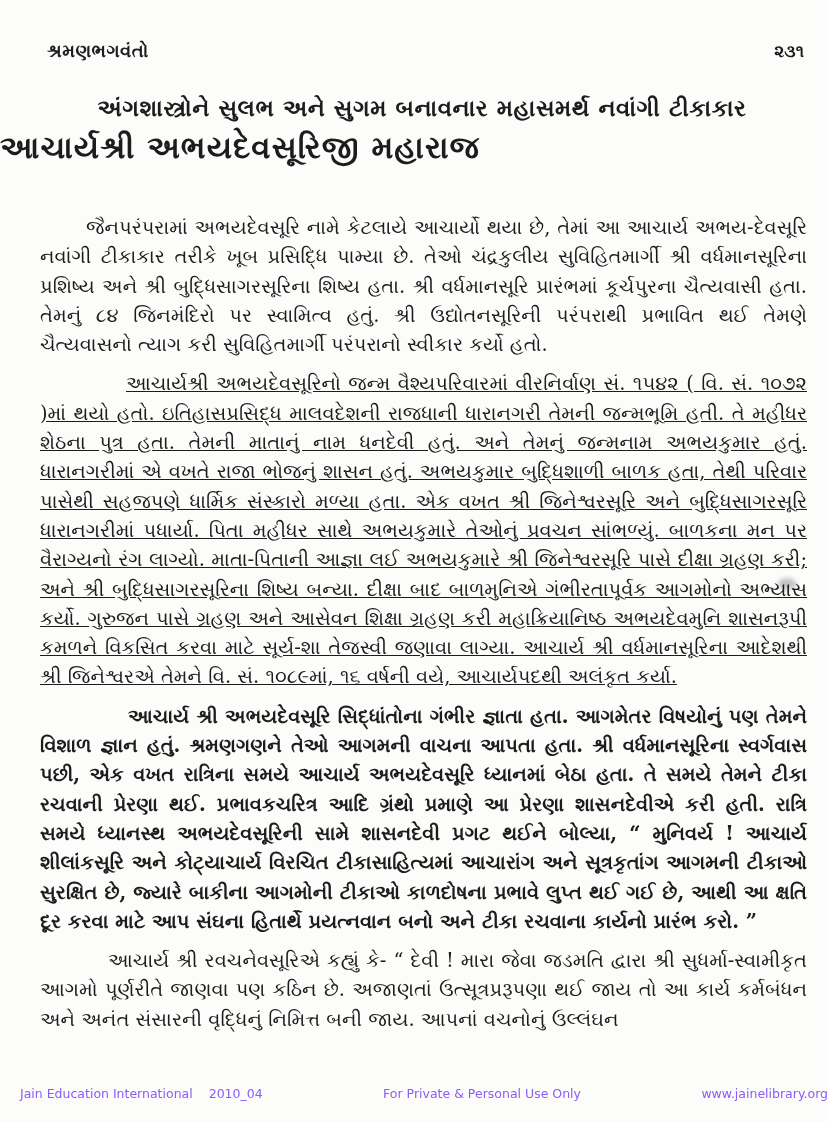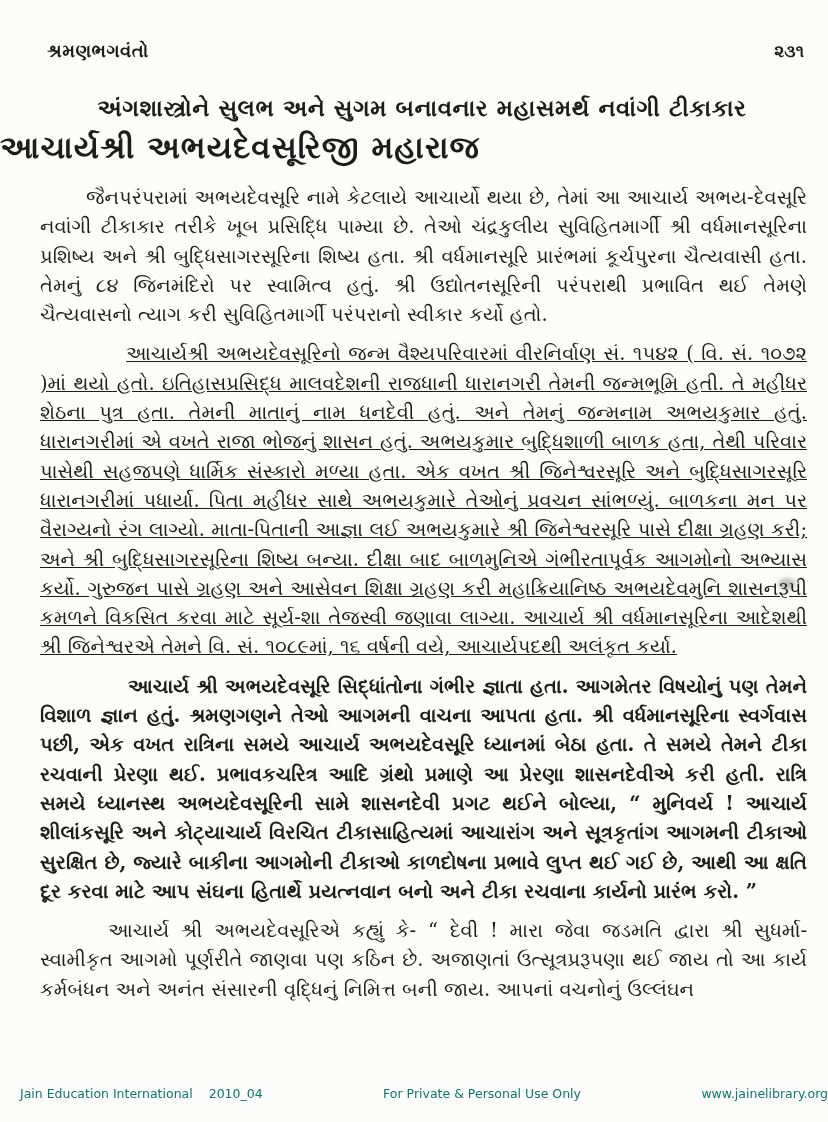--- a/index.html
+++ b/index.html
@@ -62,21 +62,21 @@
   .body-text {
     position: absolute;
     top: 183px;
     left: 40px;
     right: 37px;
     font-size: 19.5px;
     line-height: 29.3px;
     text-align: justify;
   }
   .para { margin: 0 0 10px 0; }
-  .para.indent-small  { text-indent: 46px; }
+  .para.indent-small  { text-indent: 46px; margin-top: 30px; }
   .para.indent-large  { text-indent: 86px; text-decoration: underline; }
   .para.indent-large2 { text-indent: 88px; font-weight: bold; }
   .para.indent-mid    { text-indent: 68px; }
   .ink-smudge {
     position: absolute;
     top: 578px;
     left: 778px;
     width: 18px;
     height: 12px;
     background: rgba(20, 20, 20, 0.25);
@@ -86,21 +86,21 @@
   .footer {
     position: absolute;
     top: 1086px;
     left: 20px;
     right: 16px;
     display: flex;
     justify-content: space-between;
     align-items: baseline;
     font-family: "DejaVu Sans", "Liberation Sans", sans-serif;
     font-size: 12.5px;
-    color: #0f766e;
+    color: #8b5cf6;
   }
   .footer .code { margin-left: 16px; }
 </style>
 </head>
 <body>
 
 <div class="page">
 
   <div class="header">
     <span class="running-title">શ્રમણભગવંતો</span>
@@ -108,21 +108,21 @@
   </div>
 
   <h2 class="subtitle">અંગશાસ્ત્રોને સુલભ અને સુગમ બનાવનાર મહાસમર્થ નવાંગી ટીકાકાર</h2>
 
   <h1 class="main-title">આચાર્યશ્રી અભયદેવસૂરિજી મહારાજ</h1>
 
   <div class="body-text">
     <p class="para indent-small">જૈનપરંપરામાં અભયદેવસૂરિ નામે કેટલાયે આચાર્યો થયા છે, તેમાં આ આચાર્ય અભય-દેવસૂરિ નવાંગી ટીકાકાર તરીકે ખૂબ પ્રસિદ્ધિ પામ્યા છે. તેઓ ચંદ્રકુલીય સુવિહિતમાર્ગી શ્રી વર્ધમાનસૂરિના પ્રશિષ્ય અને શ્રી બુદ્ધિસાગરસૂરિના શિષ્ય હતા. શ્રી વર્ધમાનસૂરિ પ્રારંભમાં કૂર્ચપુરના ચૈત્યવાસી હતા. તેમનું ૮૪ જિનમંદિરો પર સ્વામિત્વ હતું. શ્રી ઉદ્યોતનસૂરિની પરંપરાથી પ્રભાવિત થઈ તેમણે ચૈત્યવાસનો ત્યાગ કરી સુવિહિતમાર્ગી પરંપરાનો સ્વીકાર કર્યો હતો.</p>
     <p class="para indent-large">આચાર્યશ્રી અભયદેવસૂરિનો જન્મ વૈશ્યપરિવારમાં વીરનિર્વાણ સં. ૧૫૪૨ ( વિ. સં. ૧૦૭૨ )માં થયો હતો. ઇતિહાસપ્રસિદ્ધ માલવદેશની રાજધાની ધારાનગરી તેમની જન્મભૂમિ હતી. તે મહીધર શેઠના પુત્ર હતા. તેમની માતાનું નામ ધનદેવી હતું. અને તેમનું જન્મનામ અભયકુમાર હતું. ધારાનગરીમાં એ વખતે રાજા ભોજનું શાસન હતું. અભયકુમાર બુદ્ધિશાળી બાળક હતા, તેથી પરિવાર પાસેથી સહજપણે ધાર્મિક સંસ્કારો મળ્યા હતા. એક વખત શ્રી જિનેશ્વરસૂરિ અને બુદ્ધિસાગરસૂરિ ધારાનગરીમાં પધાર્યા. પિતા મહીધર સાથે અભયકુમારે તેઓનું પ્રવચન સાંભળ્યું. બાળકના મન પર વૈરાગ્યનો રંગ લાગ્યો. માતા-પિતાની આજ્ઞા લઈ અભયકુમારે શ્રી જિનેશ્વરસૂરિ પાસે દીક્ષા ગ્રહણ કરી; અને શ્રી બુદ્ધિસાગરસૂરિના શિષ્ય બન્યા. દીક્ષા બાદ બાળમુનિએ ગંભીરતાપૂર્વક આગમોનો અભ્યાસ કર્યો. ગુરુજન પાસે ગ્રહણ અને આસેવન શિક્ષા ગ્રહણ કરી મહાક્રિયાનિષ્ઠ અભયદેવમુનિ શાસનરૂપી કમળને વિકસિત કરવા માટે સૂર્ય-શા તેજસ્વી જણાવા લાગ્યા. આચાર્ય શ્રી વર્ધમાનસૂરિના આદેશથી શ્રી જિનેશ્વરએ તેમને વિ. સં. ૧૦૮૯માં, ૧૬ વર્ષની વયે, આચાર્યપદથી અલંકૃત કર્યા.</p>
     <p class="para indent-large2">આચાર્ય શ્રી અભયદેવસૂરિ સિદ્ધાંતોના ગંભીર જ્ઞાતા હતા. આગમેતર વિષયોનું પણ તેમને વિશાળ જ્ઞાન હતું. શ્રમણગણને તેઓ આગમની વાચના આપતા હતા. શ્રી વર્ધમાનસૂરિના સ્વર્ગવાસ પછી, એક વખત રાત્રિના સમયે આચાર્ય અભયદેવસૂરિ ધ્યાનમાં બેઠા હતા. તે સમયે તેમને ટીકા રચવાની પ્રેરણા થઈ. પ્રભાવકચરિત્ર આદિ ગ્રંથો પ્રમાણે આ પ્રેરણા શાસનદેવીએ કરી હતી. રાત્રિ સમયે ધ્યાનસ્થ અભયદેવસૂરિની સામે શાસનદેવી પ્રગટ થઈને બોલ્યા, “ મુનિવર્ય ! આચાર્ય શીલાંકસૂરિ અને કોટ્યાચાર્ય વિરચિત ટીકાસાહિત્યમાં આચારાંગ અને સૂત્રકૃતાંગ આગમની ટીકાઓ સુરક્ષિત છે, જ્યારે બાકીના આગમોની ટીકાઓ કાળદોષના પ્રભાવે લુપ્ત થઈ ગઈ છે, આથી આ ક્ષતિ દૂર કરવા માટે આપ સંઘના હિતાર્થે પ્રયત્નવાન બનો અને ટીકા રચવાના કાર્યનો પ્રારંભ કરો. ”</p>
-    <p class="para indent-mid">આચાર્ય શ્રી અભયદેવસૂરિએ કહ્યું કે- “ દેવી ! મારા જેવા જડમતિ દ્વારા શ્રી સુધર્મા-સ્વામીકૃત આગમો પૂર્ણરીતે જાણવા પણ કઠિન છે. અજાણતાં ઉત્સૂત્રપ્રરૂપણા થઈ જાય તો આ કાર્ય કર્મબંધન અને અનંત સંસારની વૃદ્ધિનું નિમિત્ત બની જાય. આપનાં વચનોનું ઉલ્લંઘન</p>
+    <p class="para indent-mid">આચાર્ય શ્રી રવચનેવસૂરિએ કહ્યું કે- “ દેવી ! મારા જેવા જડમતિ દ્વારા શ્રી સુધર્મા-સ્વામીકૃત આગમો પૂર્ણરીતે જાણવા પણ કઠિન છે. અજાણતાં ઉત્સૂત્રપ્રરૂપણા થઈ જાય તો આ કાર્ય કર્મબંધન અને અનંત સંસારની વૃદ્ધિનું નિમિત્ત બની જાય. આપનાં વચનોનું ઉલ્લંઘન</p>
   </div>
 
   <div class="ink-smudge"></div>
 
   <div class="footer">
     <span>
       <span>Jain Education International</span><span class="code">2010_04</span>
     </span>
     <span>For Private &amp; Personal Use Only</span>
     <span>www.jainelibrary.org</span>

